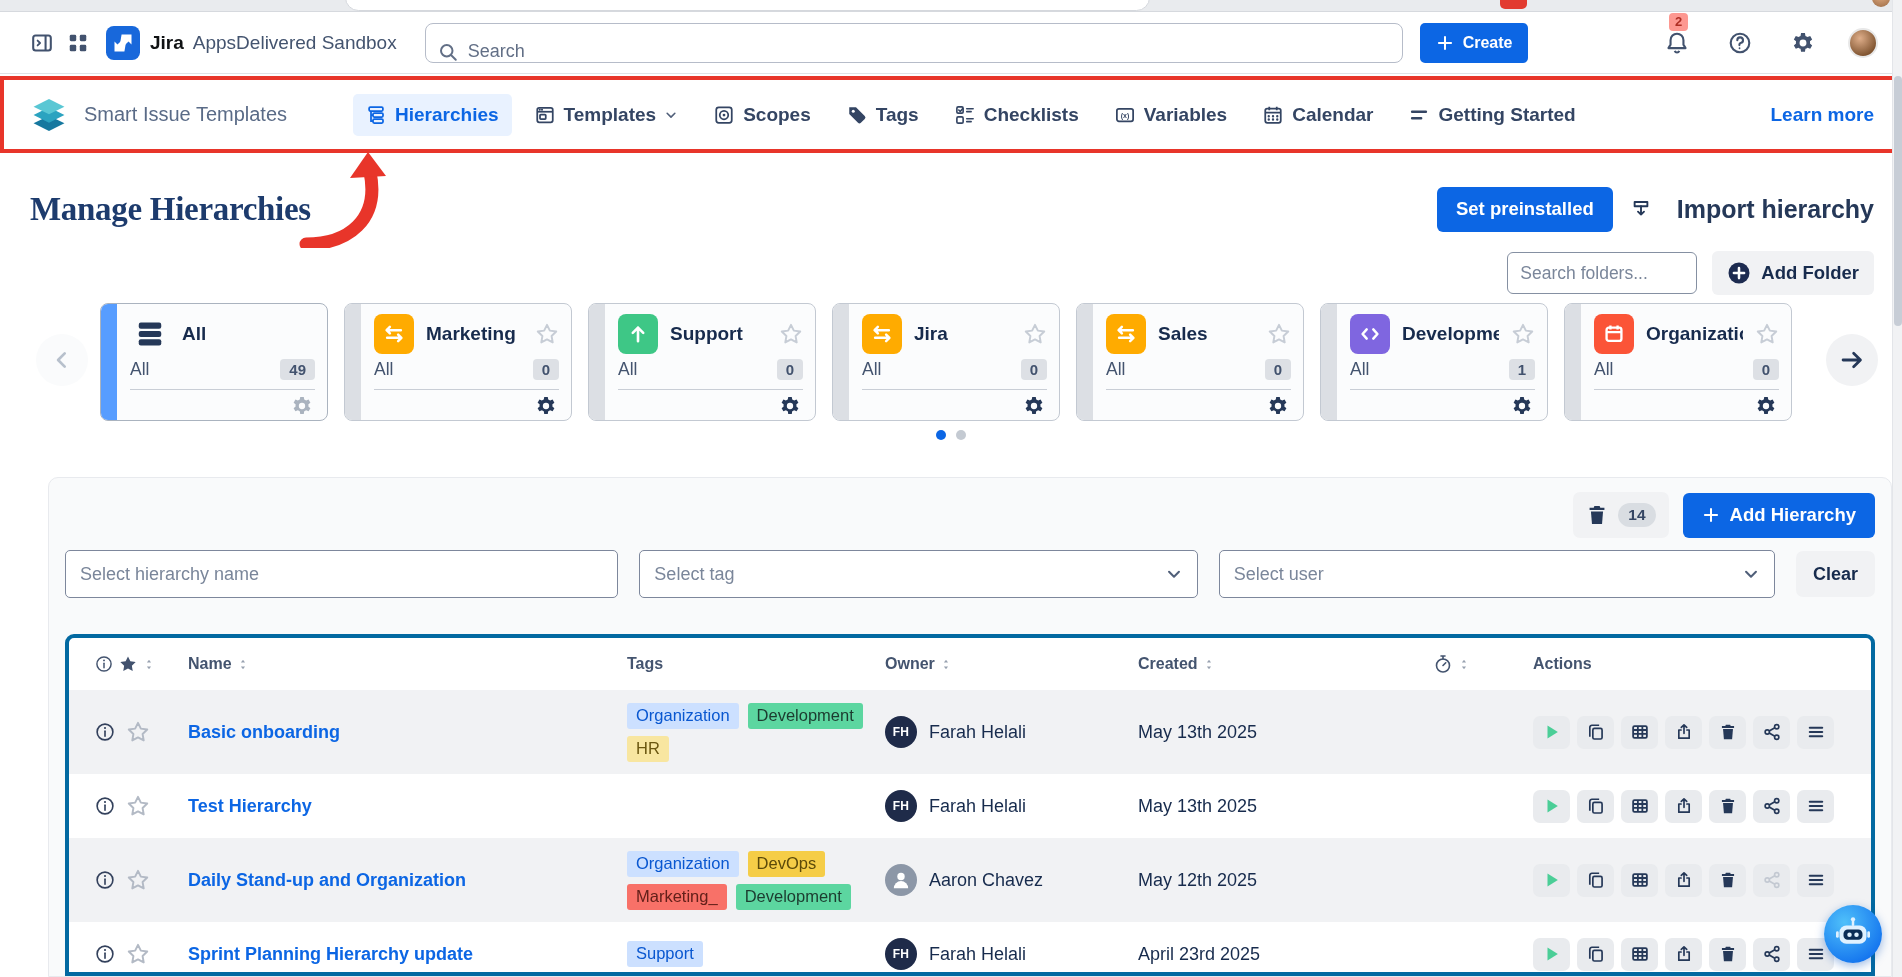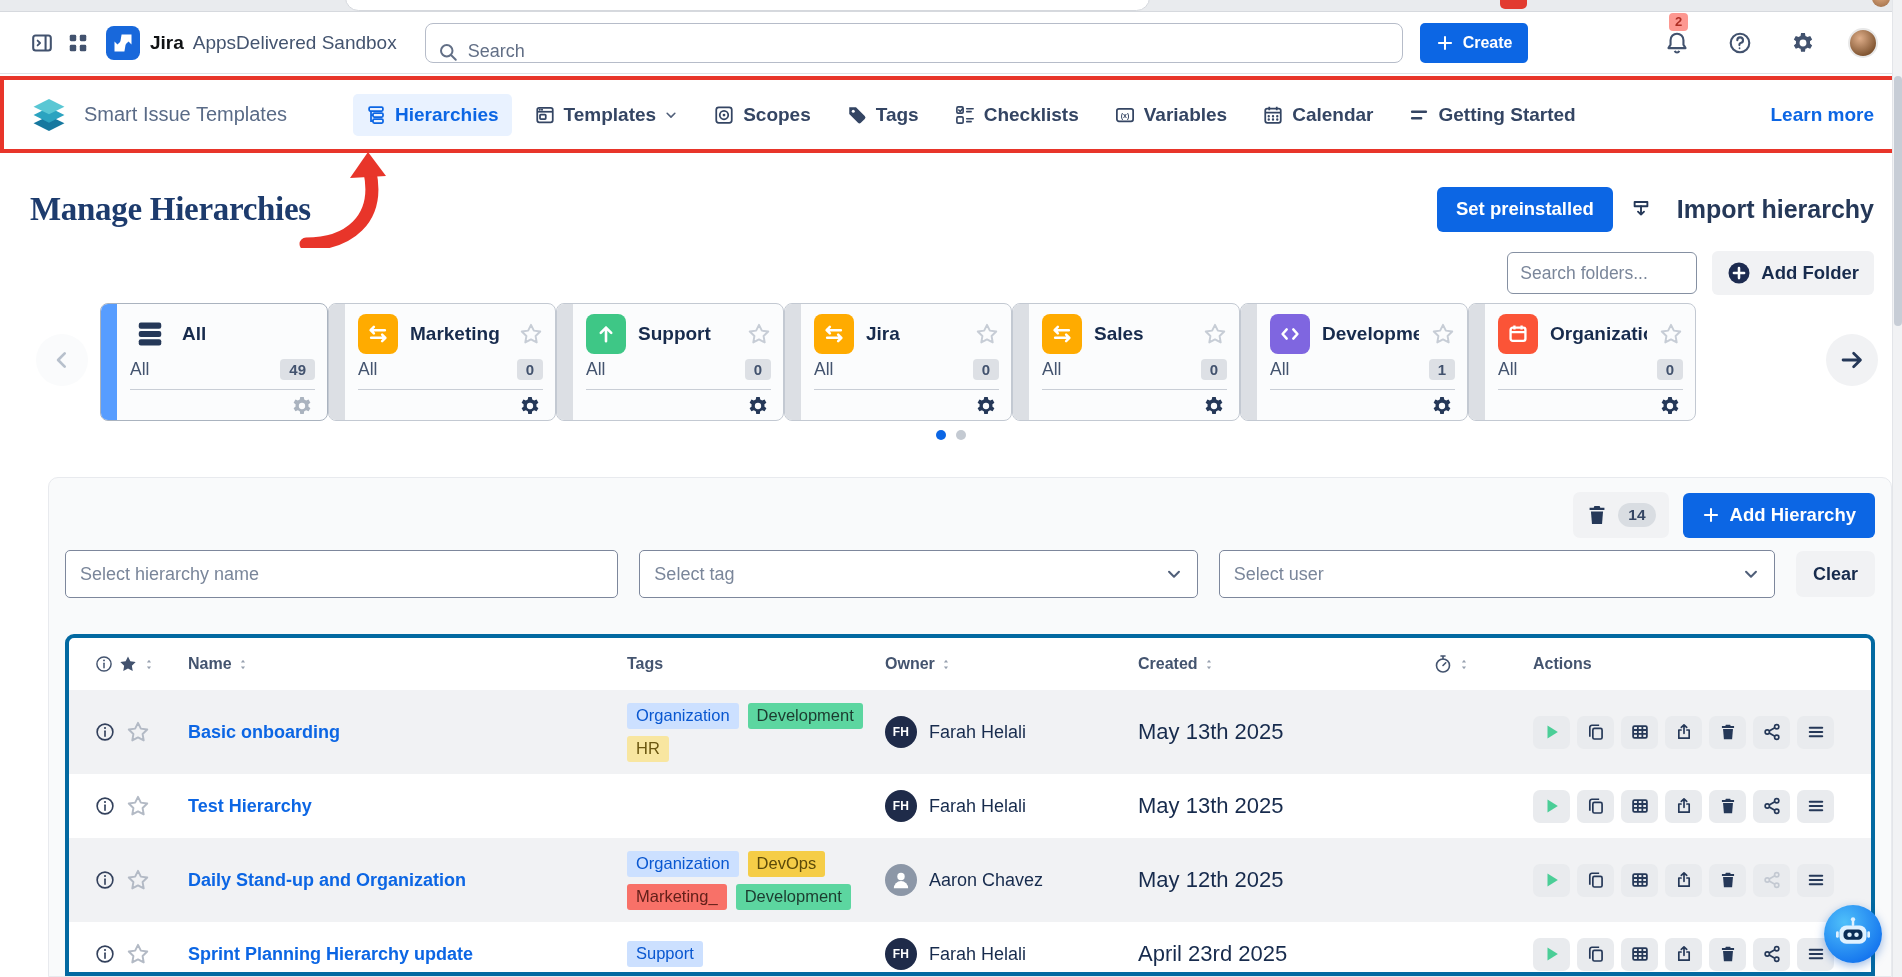--- a/index.html
+++ b/index.html
@@ -56,21 +56,21 @@
   .folder-toolbar{position:absolute;top:251px;right:28px;display:flex;align-items:center;gap:15px;}
   .search-folders{width:190px;height:42px;border:1.6px solid #8590a2;border-radius:6px;padding:0 12px;font-size:17.5px;font-family:inherit;color:#172b4d;outline:none;}
   .search-folders::placeholder{color:#7a869a;}
   .add-folder-btn{height:44px;padding:0 15px;background:#f1f2f4;border:none;border-radius:6px;display:flex;align-items:center;gap:10px;font-size:18.5px;font-weight:bold;color:#172b4d;font-family:inherit;cursor:pointer;}
 
   
   .carousel{position:absolute;top:303px;left:0;right:0;height:122px;}
   .car-arrow{position:absolute;top:31px;width:52px;height:52px;border-radius:50%;display:flex;align-items:center;justify-content:center;border:none;cursor:pointer;}
   .car-left{left:36px;background:#fafbfc;color:#b7c0cc;}
   .car-right{right:24px;background:#f1f2f4;color:#253858;}
-  .cards{position:absolute;left:100px;top:0;display:flex;}
+  .cards{position:absolute;left:100px;top:0;display:flex;gap:16px;}
   .folder-card{width:228px;height:118px;border:1px solid #c3c9d2;border-radius:8px;background:#fbfcfd;display:flex;overflow:hidden;cursor:pointer;}
   .folder-card.selected{border-color:#aab3bf;}
   .card-strip{width:16px;background:#dcdfe4;flex:none;}
   .folder-card.selected .card-strip{background:#579dff;}
   .card-body{flex:1;display:flex;flex-direction:column;padding:10px 12px 6px 13px;min-width:0;}
   .card-top{display:flex;align-items:center;gap:12px;height:42px;}
   .card-icon{width:40px;height:40px;border-radius:8px;display:flex;align-items:center;justify-content:center;flex:none;}
   .card-icon .icon{width:22px;height:22px;}
   .card-icon.plain{background:transparent;color:#253858;}
   .card-icon.plain .icon{width:30px;height:30px;}
@@ -117,21 +117,21 @@
   .c-flag{display:flex;align-items:center;gap:11px;}
   .c-flag .info{color:#33415c;cursor:pointer;}
   .c-flag .star{color:#b3bac5;cursor:pointer;}
   .row-name{font-size:18px;font-weight:bold;color:#0c66e4;text-decoration:none;cursor:pointer;}
   .c-tags{display:flex;flex-wrap:wrap;gap:7px 9px;max-width:245px;padding:8px 0;}
   .chip{font-size:16.5px;padding:2px 9px 3px;border-radius:3px;line-height:21px;white-space:nowrap;}
   .c-owner{display:flex;align-items:center;gap:12px;font-size:18px;color:#172b4d;}
   .avatar{width:32px;height:32px;border-radius:50%;background:#1f2b49;color:#fff;font-size:12px;font-weight:bold;display:flex;align-items:center;justify-content:center;letter-spacing:.3px;}
   .avatar.anon{background:#8c97a7;}
   .avatar.anon .icon{width:22px;height:22px;}
-  .c-created{font-size:22px;color:#172b4d;}
+  .c-created{font-size:18px;color:#172b4d;}
   .c-actions{display:flex;gap:7px;}
   .act-btn{width:37px;height:33px;background:#e9ebee;border:none;border-radius:7px;display:flex;align-items:center;justify-content:center;color:#253858;cursor:pointer;}
   .act-btn.disabled{color:#c3c9d2;}
 
   
   .bot-fab{position:absolute;right:20px;bottom:14px;width:58px;height:58px;border-radius:50%;background:radial-gradient(circle at 35% 30%,#4fc0fa,#1272ee 80%);box-shadow:0 3px 10px rgba(13,84,190,.4);display:flex;align-items:center;justify-content:center;cursor:pointer;z-index:9;}
   .bot-fab svg{width:40px;height:40px;}
   .scrollbar{position:absolute;top:0;right:0;width:10px;height:100%;background:#f1f2f4;border-left:1px solid #e3e5e9;z-index:10;}
   .scroll-thumb{position:absolute;top:76px;left:1px;width:8px;height:250px;border-radius:4px;background:#c7cdd6;cursor:pointer;}
 </style>

